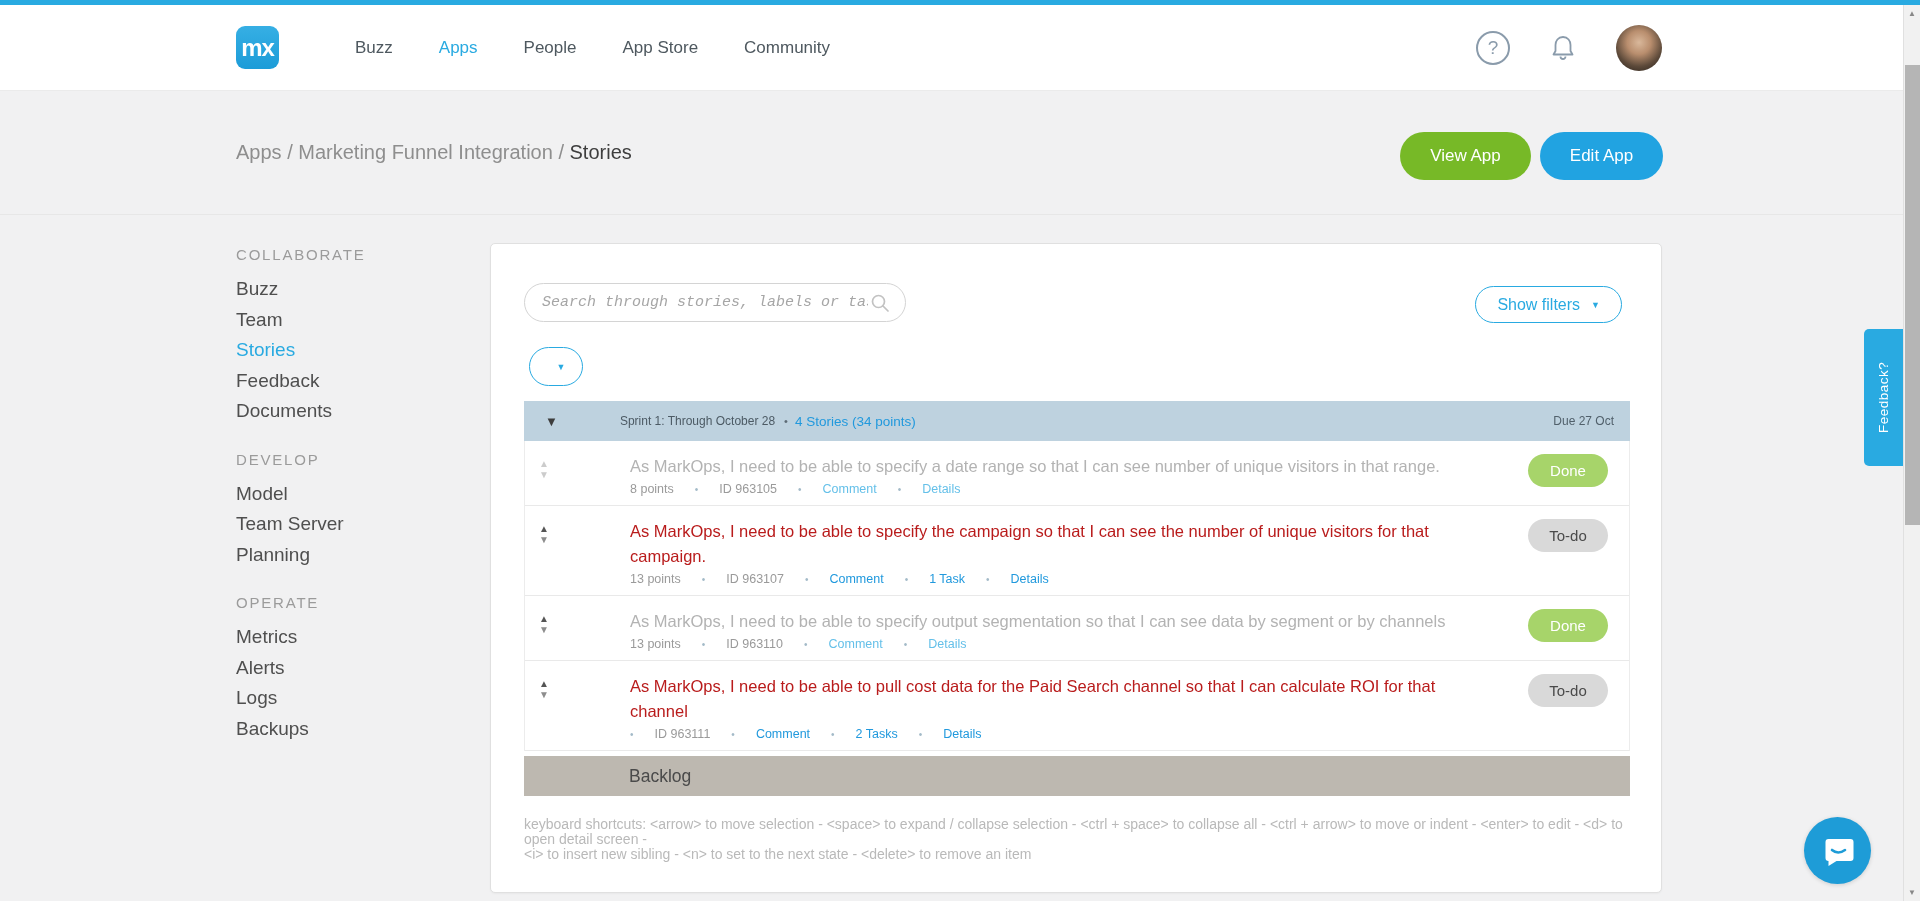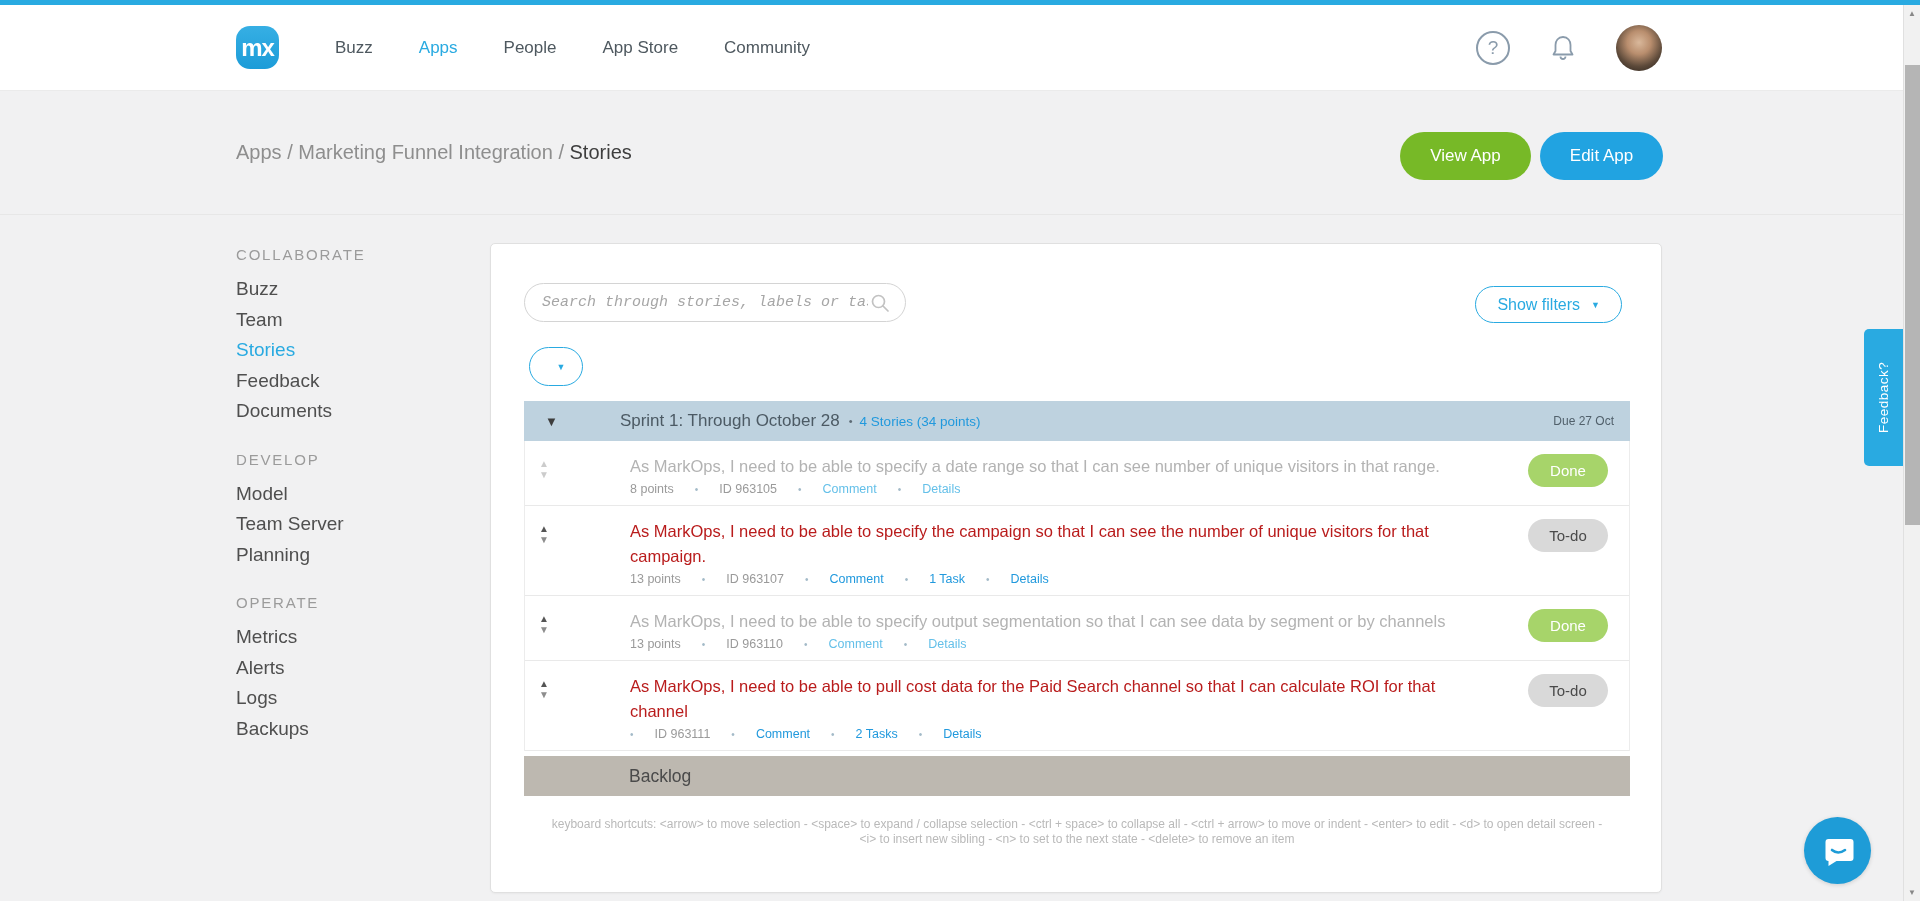--- a/index.html
+++ b/index.html
@@ -4,23 +4,23 @@
 <style>
   html,body{margin:0;padding:0}
   body{
     width:1920px;height:901px;overflow:hidden;position:relative;
     background:#f1f1f2;font-family:"Liberation Sans","DejaVu Sans",sans-serif;
   }
   
   .top-strip{position:absolute;top:0;left:0;width:1920px;height:5px;background:#29aae1;z-index:5}
   header{position:absolute;top:5px;left:0;width:1920px;height:85px;background:#fff;border-bottom:1px solid #ebebeb;z-index:4}
   .nav-inner{display:flex;align-items:center;height:100%;padding:0 258px 0 236px;box-sizing:border-box}
-  .logo{width:43px;height:43px;border-radius:14px;background:linear-gradient(180deg,#36afe4,#1c9cd8);
+  .logo{width:43px;height:43px;border-radius:9px;background:linear-gradient(180deg,#36afe4,#1c9cd8);
         color:#fff;font-weight:bold;font-size:24px;display:flex;align-items:center;justify-content:center;
-        margin-right:56px;letter-spacing:-1px;cursor:pointer}
+        margin-right:76px;letter-spacing:-1px;cursor:pointer}
   nav{display:flex;align-items:center}
   nav a{margin-right:46px;font-size:17px;color:#4e585f;text-decoration:none;cursor:pointer}
   nav a.active{color:#29aae1}
   .nav-right{margin-left:auto;display:flex;align-items:center;gap:40px}
   .help-ic{width:34px;height:34px;border:2px solid #8a9bab;border-radius:50%;color:#8a9bab;
            font-size:19px;display:flex;align-items:center;justify-content:center;box-sizing:border-box;cursor:pointer}
   .bell-ic{cursor:pointer;display:flex}
   .avatar{width:46px;height:46px;border-radius:50%;cursor:pointer;
           background:radial-gradient(circle at 50% 38%, #d9b89b 0%, #b98e6e 32%, #5d4a3a 65%, #221c17 100%);}
   
@@ -50,21 +50,21 @@
                 background:#fff;color:#29aae1;font-size:16px;padding:0 21px;display:flex;gap:11px;
                 align-items:center;cursor:pointer;font-family:inherit}
   .show-filters .caret{font-size:9px}
   .caret-btn{position:absolute;left:38px;top:103px;width:54px;height:39px;border:1px solid #29aae1;
              border-radius:20px;background:#fff;color:#29aae1;cursor:pointer;font-size:9px;
              display:flex;align-items:center;justify-content:center;padding-left:16px;box-sizing:border-box}
   .card-body{position:absolute;top:157px;left:33px;width:1106px}
   
   .sprint-row{height:40px;background:#bed2df;display:flex;align-items:center;padding:0 16px;box-sizing:border-box;cursor:pointer}
   .sprint-caret{color:#3d3d3d;font-size:13px;margin-left:5px}
-  .sprint-title{margin-left:62px;font-size:17px;color:#4c5a64}
+  .sprint-title{margin-left:62px;font-size:12px;color:#4c5a64}
   .sprint-dot{margin-left:9px;color:#5d6b75;font-size:11px}
   .sprint-link{margin-left:7px;font-size:13.5px;color:#2199dd;text-decoration:none;cursor:pointer}
   .sprint-due{margin-left:auto;font-size:12px;color:#51606b}
   
   .rows{border-left:1px solid #ececec;border-right:1px solid #ececec;box-sizing:border-box;background:#fff}
   .story{position:relative;border-bottom:1px solid #e9e9e9;padding:13px 160px 9px 105px;box-sizing:border-box}
   .arrows{position:absolute;left:8px;top:17px;width:22px;display:flex;flex-direction:column;
           line-height:11px;font-size:10px;text-align:center}
   .arrows span{cursor:pointer}
   .arrows .up{color:#555}.arrows .dn{color:#8d8d8d}
@@ -75,21 +75,21 @@
   .meta a{color:#2199dd;text-decoration:none;cursor:pointer}
   .story.done .meta a{color:#65c0e9}
   .dotsep{color:#a3bac8;font-size:10px}
   .badge{position:absolute;right:21px;top:13px;width:80px;height:33px;border-radius:17px;font-size:15px;
          display:flex;align-items:center;justify-content:center;cursor:default}
   .badge-done{background:#a7d46a;color:#fff}
   .badge-todo{background:#d9d9d9;color:#4a4a4a}
   
   .backlog{margin-top:5px;height:40px;background:#bdb8b0;display:flex;align-items:center;
            padding-left:105px;font-size:17.5px;color:#4a4a4a;cursor:pointer}
-  .shortcuts{margin-top:21px;text-align:center;font-size:12px;color:#b9b9b9;line-height:15px}
+  .shortcuts{margin-top:21px;font-size:14px;color:#b9b9b9;line-height:15px}
   
   .feedback-tab{position:absolute;left:1864px;top:329px;width:39px;height:137px;background:#29aae1;color:#fff;
                 display:flex;align-items:center;justify-content:center;writing-mode:vertical-rl;
                 transform:rotate(180deg);border-radius:0 5px 5px 0;font-size:13.5px;letter-spacing:.5px;
                 cursor:pointer;z-index:6}
   
   .chat-bubble{position:absolute;left:1804px;top:817px;width:67px;height:67px;border-radius:50%;
                background:#1e9cd7;display:flex;align-items:center;justify-content:center;cursor:pointer;z-index:6;
                box-shadow:0 1px 4px rgba(0,0,0,.15)}
   

